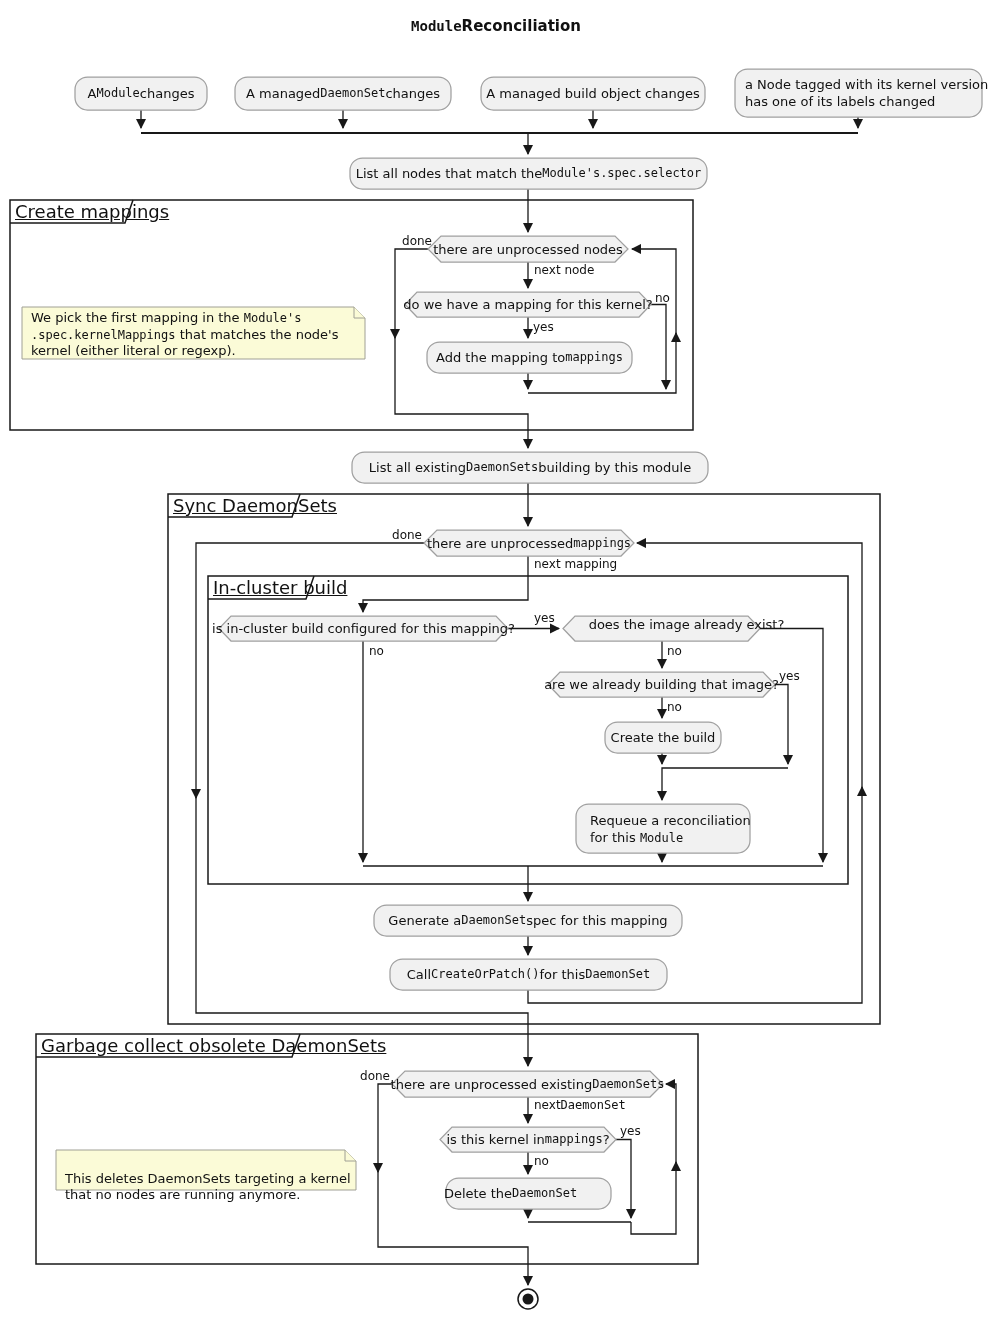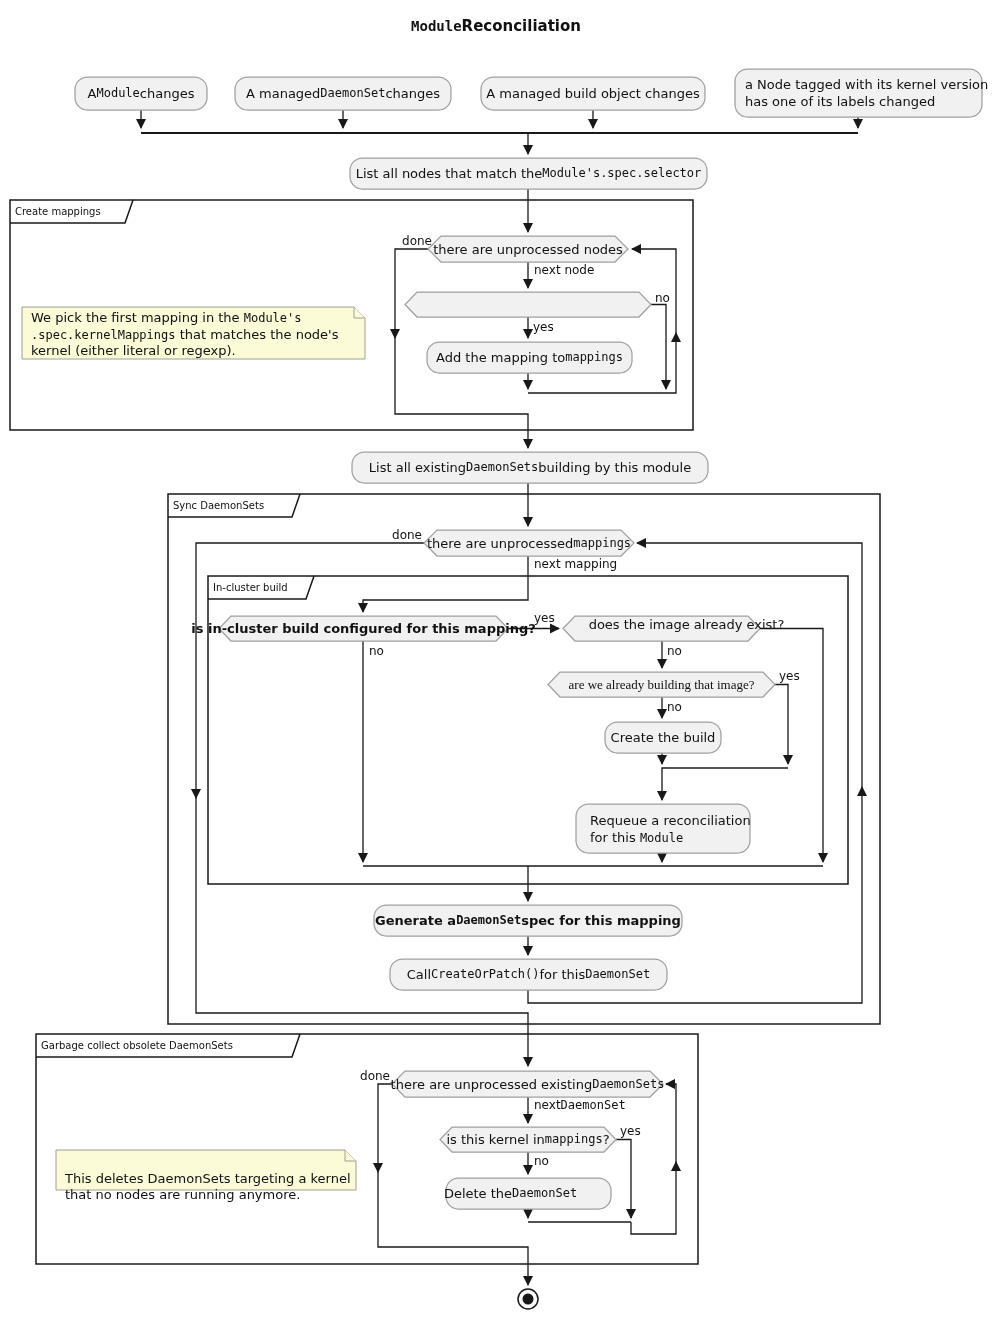--- a/index.html
+++ b/index.html
@@ -10,21 +10,21 @@
   #canvas{position:relative;width:992px;height:1318px;background:var(--bg);overflow:hidden;
           font-family:"DejaVu Sans","Liberation Sans",sans-serif;color:var(--text);}
   #edges{position:absolute;left:0;top:0;}
   .t{position:absolute;display:flex;align-items:center;justify-content:center;
      font-size:13px;white-space:nowrap;line-height:15px;}
   .blk{display:block;}
   .mono{font-family:"DejaVu Sans Mono","Liberation Mono",monospace;font-size:12px;}
   .lbl{font-size:12px;line-height:14px;}
   .right{justify-content:flex-end;}
   .leftal{justify-content:flex-start;}
-  .ptitle{font-size:10px;justify-content:flex-start;}
+  .ptitle{font-size:18px;justify-content:flex-start;text-decoration:underline;}
   .title{font-size:15px;font-weight:bold;}
   .title .mono{font-weight:bold;font-size:14px;}
   svg .edge{stroke:var(--line);fill:none;stroke-width:1.3px;}
   svg .part{stroke:var(--line);fill:none;stroke-width:1.5px;}
   svg .node{fill:var(--node_fill);stroke:var(--node_border);stroke-width:1.25px;}
   svg .note{fill:var(--note_fill);stroke:var(--note_border);stroke-width:1px;}
 </style>
 </head>
 <body>
 
@@ -149,20 +149,23 @@
     </div>
 
   <div class="t blk" style="left:735px;top:69px;width:247px;height:48px;padding:7px 0 0 10px;line-height:17px;box-sizing:border-box;display:block;"><span>a Node tagged with its kernel version</span><br><span>has one of its labels changed</span></div>
 
   <div class="t ptitle" style="left:15px;top:201px;width:150px;height:21px;">Create mappings</div>
   <div class="t" style="left:428px;top:236px;width:200px;height:26px;">
       <span>there are unprocessed nodes</span>
     </div>
   <div class="t lbl right" style="left:390px;top:234px;width:42px;height:14px;">done</div>
   <div class="t lbl leftal" style="left:534px;top:263px;width:110px;height:14px;">next node</div>
+  <div class="t" style="left:405px;top:292px;width:246px;height:25px;">
+      <span>do we have a mapping for this kernel?</span>
+    </div>
   <div class="t lbl leftal" style="left:655px;top:291px;width:30px;height:14px;">no</div>
   <div class="t lbl leftal" style="left:533px;top:320px;width:30px;height:14px;">yes</div>
   <div class="t" style="left:427px;top:342px;width:205px;height:31px;">
       <span>Add the mapping to </span>
       <span class="mono">mappings</span>
     </div>
   <div class="t blk" style="left:22px;top:307px;width:343px;height:52px;padding:3px 8px 0 9px;line-height:16.5px;box-sizing:border-box;display:block;"><span>We pick the first mapping in the </span><span class="mono">Module's</span><br><span class="mono">.spec.kernelMappings</span><span> that matches the node's</span><br><span>kernel (either literal or regexp).</span></div>
 
   <div class="t" style="left:352px;top:452px;width:356px;height:31px;">
       <span>List all existing </span>
@@ -172,40 +175,40 @@
 
   <div class="t ptitle" style="left:173px;top:495px;width:160px;height:21px;">Sync DaemonSets</div>
   <div class="t" style="left:424px;top:530px;width:210px;height:26px;">
       <span>there are unprocessed </span>
       <span class="mono">mappings</span>
     </div>
   <div class="t lbl right" style="left:380px;top:528px;width:42px;height:14px;">done</div>
   <div class="t lbl leftal" style="left:534px;top:557px;width:120px;height:14px;">next mapping</div>
 
   <div class="t ptitle" style="left:213px;top:577px;width:140px;height:21px;">In-cluster build</div>
-  <div class="t" style="left:219px;top:616px;width:289px;height:25px;font-weight:bold;">
+  <div class="t" style="left:219px;top:616px;width:289px;height:25px;">
       <span>is in-cluster build configured for this mapping?</span>
     </div>
   <div class="t lbl leftal" style="left:534px;top:611px;width:30px;height:14px;">yes</div>
   <div class="t lbl leftal" style="left:369px;top:644px;width:30px;height:14px;">no</div>
   <div class="t" style="left:588px;top:616px;width:197px;height:16px;">
       <span>does the image already exist?</span>
     </div>
   <div class="t lbl leftal" style="left:667px;top:644px;width:30px;height:14px;">no</div>
-  <div class="t" style="left:548px;top:672px;width:227px;height:25px;font-family:Liberation Serif, serif;">
+  <div class="t" style="left:548px;top:672px;width:227px;height:25px;">
       <span>are we already building that image?</span>
     </div>
   <div class="t lbl leftal" style="left:779px;top:669px;width:30px;height:14px;">yes</div>
   <div class="t lbl leftal" style="left:667px;top:700px;width:30px;height:14px;">no</div>
   <div class="t" style="left:605px;top:722px;width:116px;height:31px;">
       <span>Create the build</span>
     </div>
   <div class="t blk" style="left:576px;top:804px;width:174px;height:49px;padding:8px 0 0 14px;line-height:17px;box-sizing:border-box;display:block;"><span>Requeue a reconciliation</span><br><span>for this </span><span class="mono">Module</span></div>
 
-  <div class="t" style="left:374px;top:905px;width:308px;height:31px;font-weight:bold;">
+  <div class="t" style="left:374px;top:905px;width:308px;height:31px;">
       <span>Generate a </span>
       <span class="mono">DaemonSet</span>
       <span> spec for this mapping</span>
     </div>
   <div class="t" style="left:390px;top:959px;width:277px;height:31px;">
       <span>Call </span>
       <span class="mono">CreateOrPatch()</span>
       <span> for this </span>
       <span class="mono">DaemonSet</span>
     </div>

